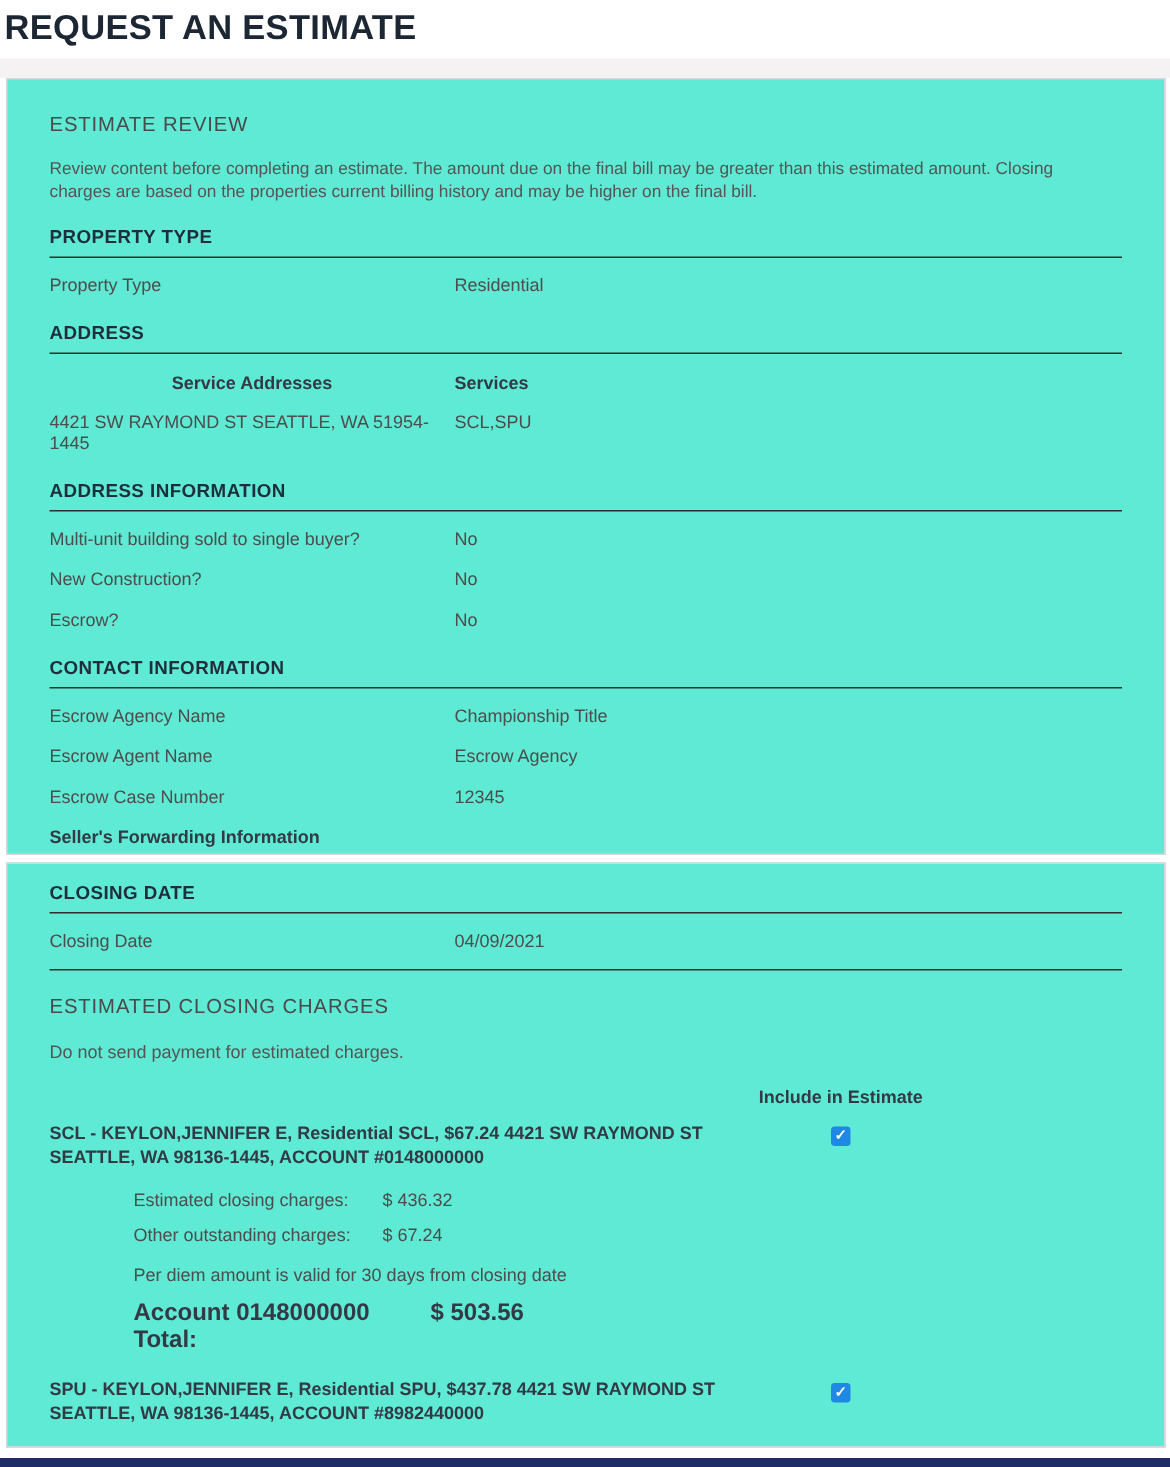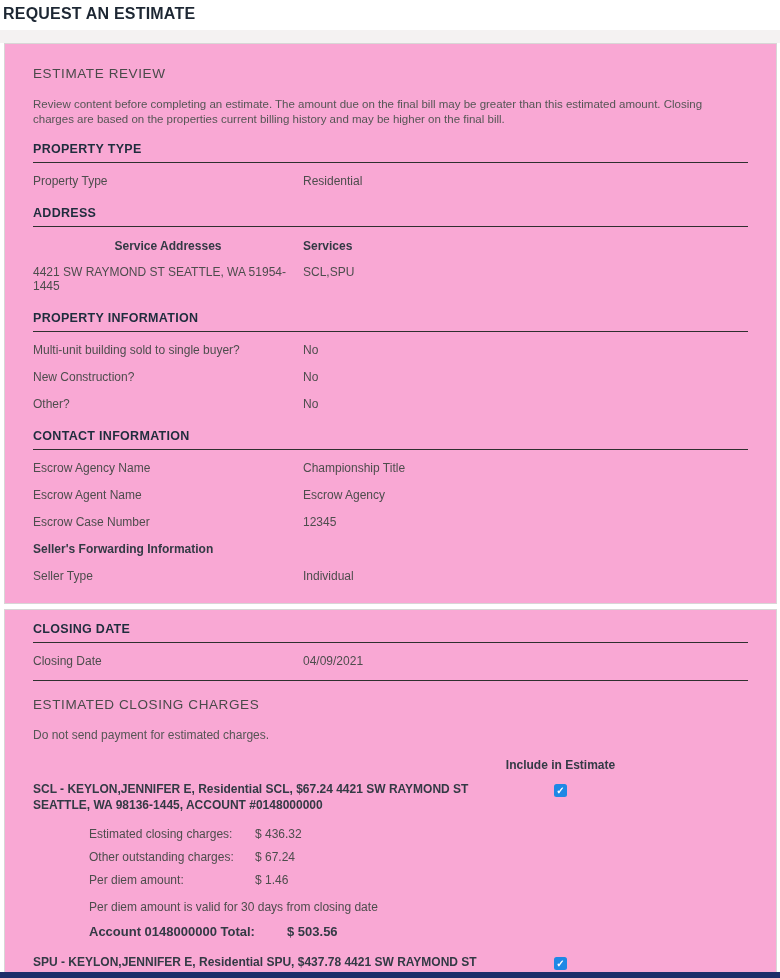--- a/index.html
+++ b/index.html
@@ -7,32 +7,32 @@
   body {
     width: 780px; height: 978px;
     background: #ffffff;
     font-family: "Liberation Sans", sans-serif;
     color: #4d4d4d;
     position: relative;
     overflow: hidden;
     font-size: 12px;
   }
   .page-title {
-    font-size: 16px;
+    font-size: 23px;
     font-weight: 700;
     color: #1d2733;
     padding: 5px 4px 7px 3px;
     letter-spacing: 0.2px;
   }
   .gray-strip { height: 13px; background: #f4f2f2; margin: 0; }
   .panel {
     margin: 0 3px 0 4px;
-    background: #f9a8d4;
+    background: #5eead4;
     border: 1px solid #d8d6d6;
-    padding: 14px 28px 16px 28px;
+    padding: 14px 28px 0 28px;
   }
   .panel-2 { margin-top: 5px; padding-top: 10px; padding-bottom: 14px; }
   .review-heading, .charges-heading {
     font-size: 13.5px;
     font-weight: 400;
     color: #4a4a4a;
     letter-spacing: 0.6px;
     margin: 8px 0 16px 0;
   }
   .review-desc {
@@ -86,21 +86,21 @@
     font-size: 10px;
     line-height: 13px;
     text-align: center;
     cursor: pointer;
     font-weight: 700;
   }
   .account-details { margin: 10px 0 0 56px; }
   .detail-row { display: flex; padding: 4px 0 5px 0; }
   .detail-label { flex: 0 0 166px; }
   .detail-note { padding: 8px 0 4px 0; }
-  .total-row { display: flex; padding: 6px 0 2px 0; font-weight: 700; color: #333a45; font-size: 13px; }
+  .total-row { display: flex; padding: 6px 0 2px 0; font-weight: 700; color: #333a45; font-size: 16px; }
   .total-label { flex: 0 0 198px; }
   .footer-bar {
     position: absolute; left: 0; bottom: 0;
     width: 780px; height: 6px;
     background: #1e2d69;
   }
 </style>
 </head>
 <body>
 
@@ -121,53 +121,49 @@
   <div class="section-heading">ADDRESS</div>
   <div class="cols-row">
     <div class="c1 col-head">Service Addresses</div>
     <div class="col-head">Services</div>
   </div>
   <div class="kv-row">
     <div class="kv-label">4421 SW RAYMOND ST SEATTLE, WA 51954-1445</div>
     <div class="kv-value">SCL,SPU</div>
   </div>
 
-  <div class="section-heading">PROPERTY INFORMATION</div>
+  <div class="section-heading">ADDRESS INFORMATION</div>
   <div class="kv-row">
     <div class="kv-label">Multi-unit building sold to single buyer?</div>
     <div class="kv-value">No</div>
   </div>
   <div class="kv-row">
     <div class="kv-label">New Construction?</div>
     <div class="kv-value">No</div>
   </div>
   <div class="kv-row">
-    <div class="kv-label">Other?</div>
+    <div class="kv-label">Escrow?</div>
     <div class="kv-value">No</div>
   </div>
 
   <div class="section-heading">CONTACT INFORMATION</div>
   <div class="kv-row">
     <div class="kv-label">Escrow Agency Name</div>
     <div class="kv-value">Championship Title</div>
   </div>
   <div class="kv-row">
     <div class="kv-label">Escrow Agent Name</div>
     <div class="kv-value">Escrow Agency</div>
   </div>
   <div class="kv-row">
     <div class="kv-label">Escrow Case Number</div>
     <div class="kv-value">12345</div>
   </div>
   <div class="kv-row">
     <div class="kv-label bold">Seller's Forwarding Information</div>
-  </div>
-  <div class="kv-row">
-    <div class="kv-label">Seller Type</div>
-    <div class="kv-value">Individual</div>
   </div>
 </div>
 
 <div class="panel panel-2">
 
   <div class="section-heading" style="margin-top:2px;">CLOSING DATE</div>
   <div class="kv-row">
     <div class="kv-label">Closing Date</div>
     <div class="kv-value">04/09/2021</div>
   </div>
@@ -190,24 +186,20 @@
     </div>
     <div class="account-details">
       <div class="detail-row">
         <div class="detail-label">Estimated closing charges:</div>
         <div class="detail-value">$ 436.32</div>
       </div>
       <div class="detail-row">
         <div class="detail-label">Other outstanding charges:</div>
         <div class="detail-value">$ 67.24</div>
       </div>
-      <div class="detail-row">
-        <div class="detail-label">Per diem amount:</div>
-        <div class="detail-value">$ 1.46</div>
-      </div>
       <div class="detail-note">Per diem amount is valid for 30 days from closing date</div>
       <div class="total-row">
         <div class="total-label">Account 0148000000 Total:</div>
         <div class="total-value">$ 503.56</div>
       </div>
     </div>
   </div>
 
   <div class="account" style="margin-top:14px;">
     <div class="account-head">

